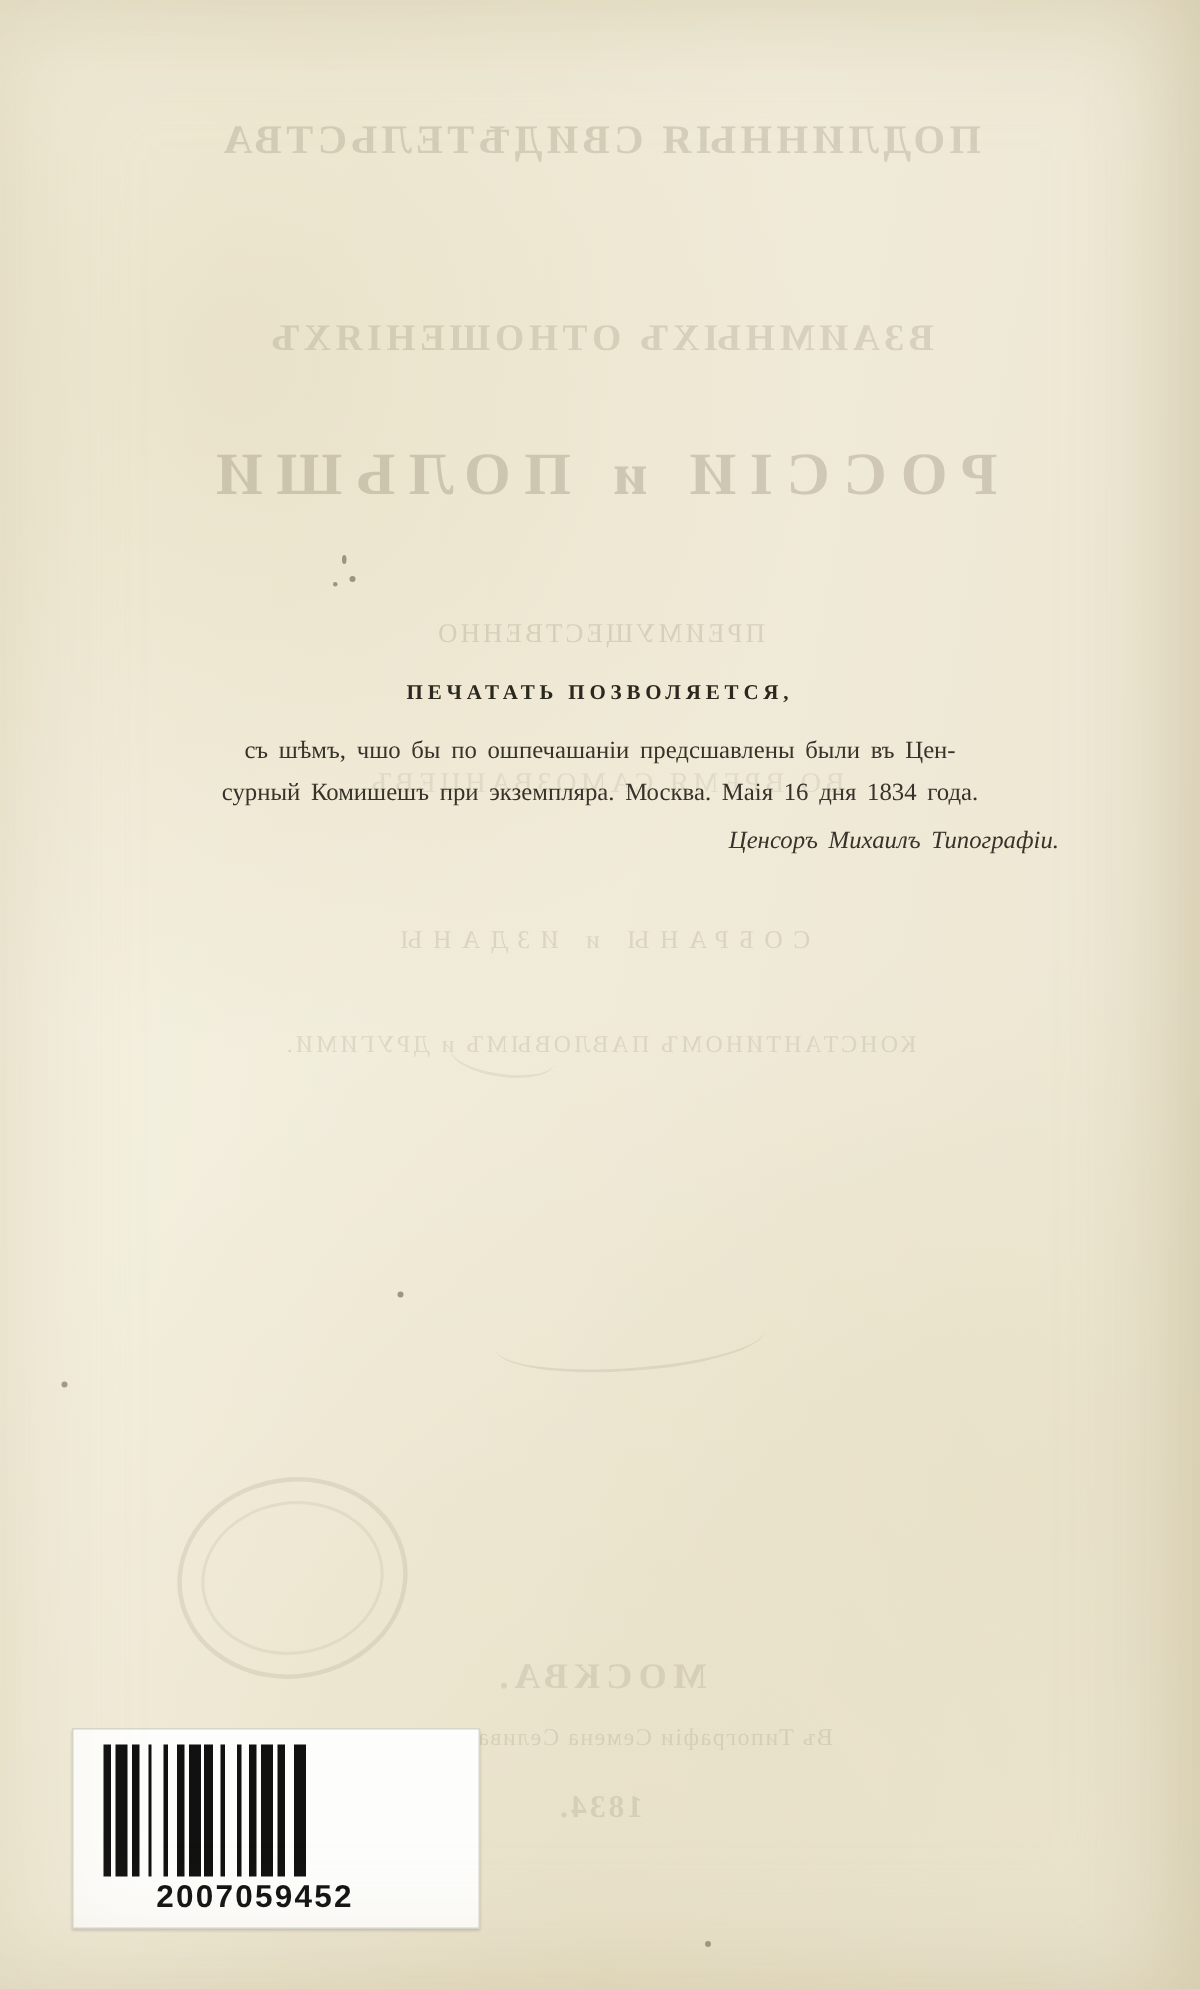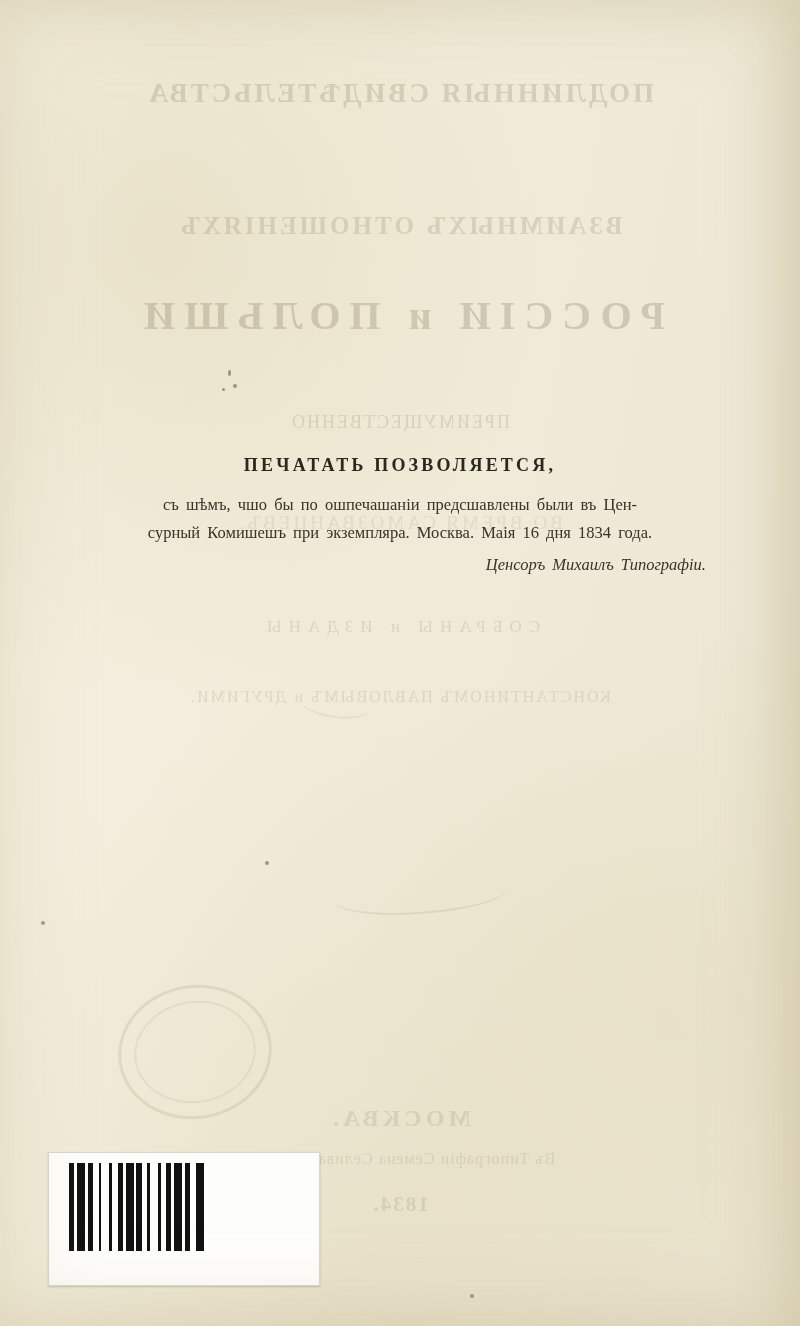--- a/index.html
+++ b/index.html
@@ -94,21 +94,21 @@
   
   .censor-block {
     position: absolute;
     left: 60px;
     top: 455px;
     width: 680px;
     color: #2e2b24;
     text-align: center;
   }
   .censor-heading {
-    font-size: 18px;
+    font-size: 14px;
     font-weight: bold;
     letter-spacing: 3.2px;
     margin-bottom: 15px;
     color: #2b281f;
   }
   .censor-body {
     font-size: 16.5px;
     line-height: 1.72;
     word-spacing: 3px;
     color: #37332a;
@@ -225,15 +225,16 @@
       <i style="width: 5.4px; background: transparent;"></i>
       <i style="width: 5.4px; background: rgb(17, 17, 17);"></i>
       <i style="width: 2.7px; background: transparent;"></i>
       <i style="width: 8.1px; background: rgb(17, 17, 17);"></i>
       <i style="width: 2.7px; background: transparent;"></i>
       <i style="width: 5.4px; background: rgb(17, 17, 17);"></i>
       <i style="width: 5.4px; background: transparent;"></i>
       <i style="width: 8.1px; background: rgb(17, 17, 17);"></i>
       <i style="width: 2.7px; background: transparent;"></i>
     </div>
+  <div class="barcode-number">2007059452</div>
 </div>
 
 <div class="edge-shade"></div>
 
 </body></html>

